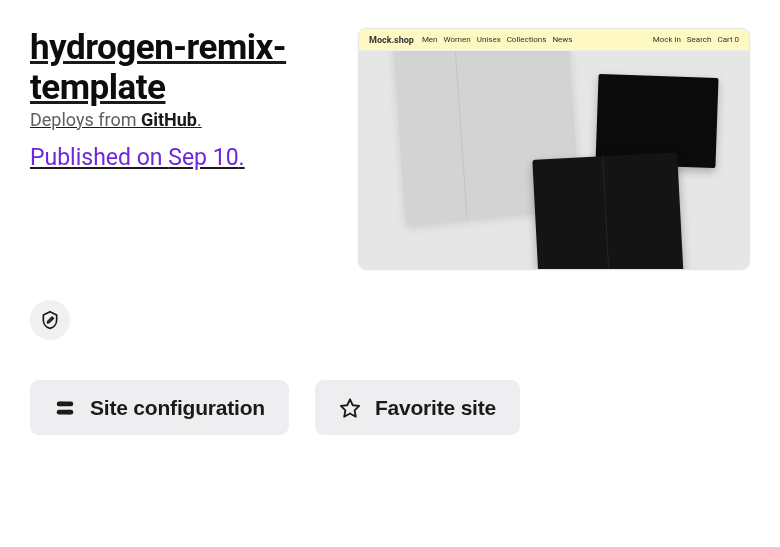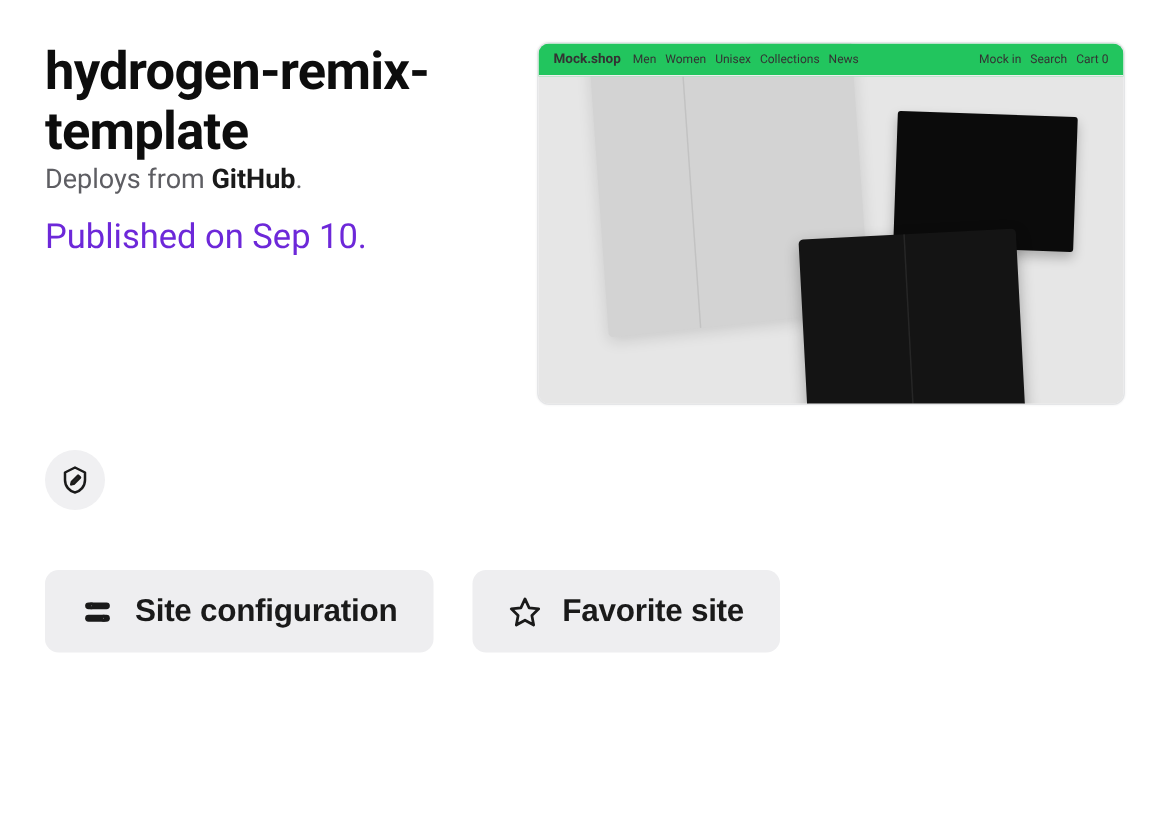--- a/index.html
+++ b/index.html
@@ -11,20 +11,21 @@
       width: 780px;
     }
     .top-row {
       display: flex;
       gap: 30px;
       align-items: flex-start;
     }
     .left-col {
       flex: 1;
       min-width: 0;
+      text-decoration: underline;
     }
     .site-title {
       font-size: 35px;
       font-weight: 700;
       line-height: 1.15;
       letter-spacing: -0.5px;
       color: #0d0d0d;
       word-break: break-word;
     }
     .url-row {
@@ -68,21 +69,21 @@
       flex-shrink: 0;
       border: 1px solid #e5e6e8;
       border-radius: 8px;
       background: #f7f7f7;
       overflow: hidden;
       box-shadow: 0 0 0 1px rgba(0,0,0,0.02);
       height: 242px;
       position: relative;
     }
     .thumb-header {
-      background: #22c55e;
+      background: #fef9c3;
       display: flex;
       align-items: center;
       justify-content: space-between;
       padding: 0 10px;
       height: 22px;
       border-bottom: 1px solid #eee;
       font-size: 8px;
       color: #333;
       position: relative;
       z-index: 2;

